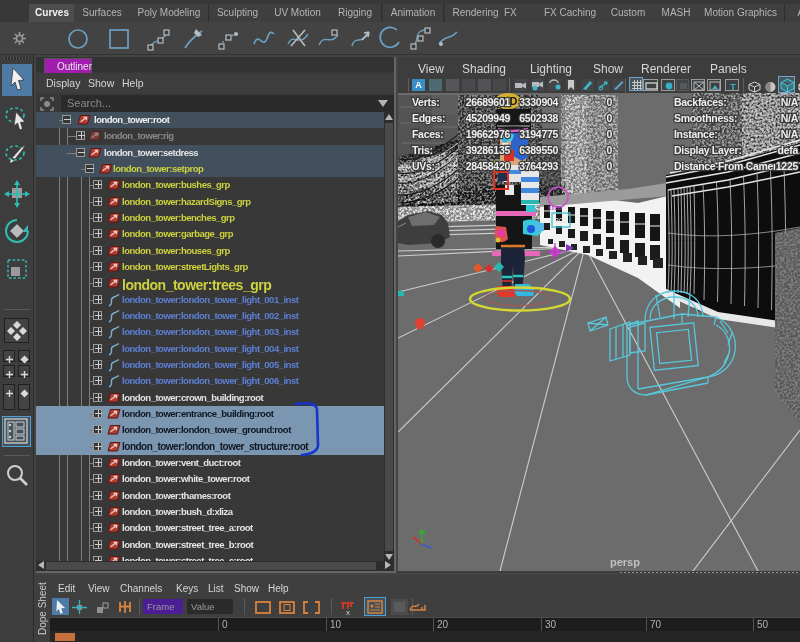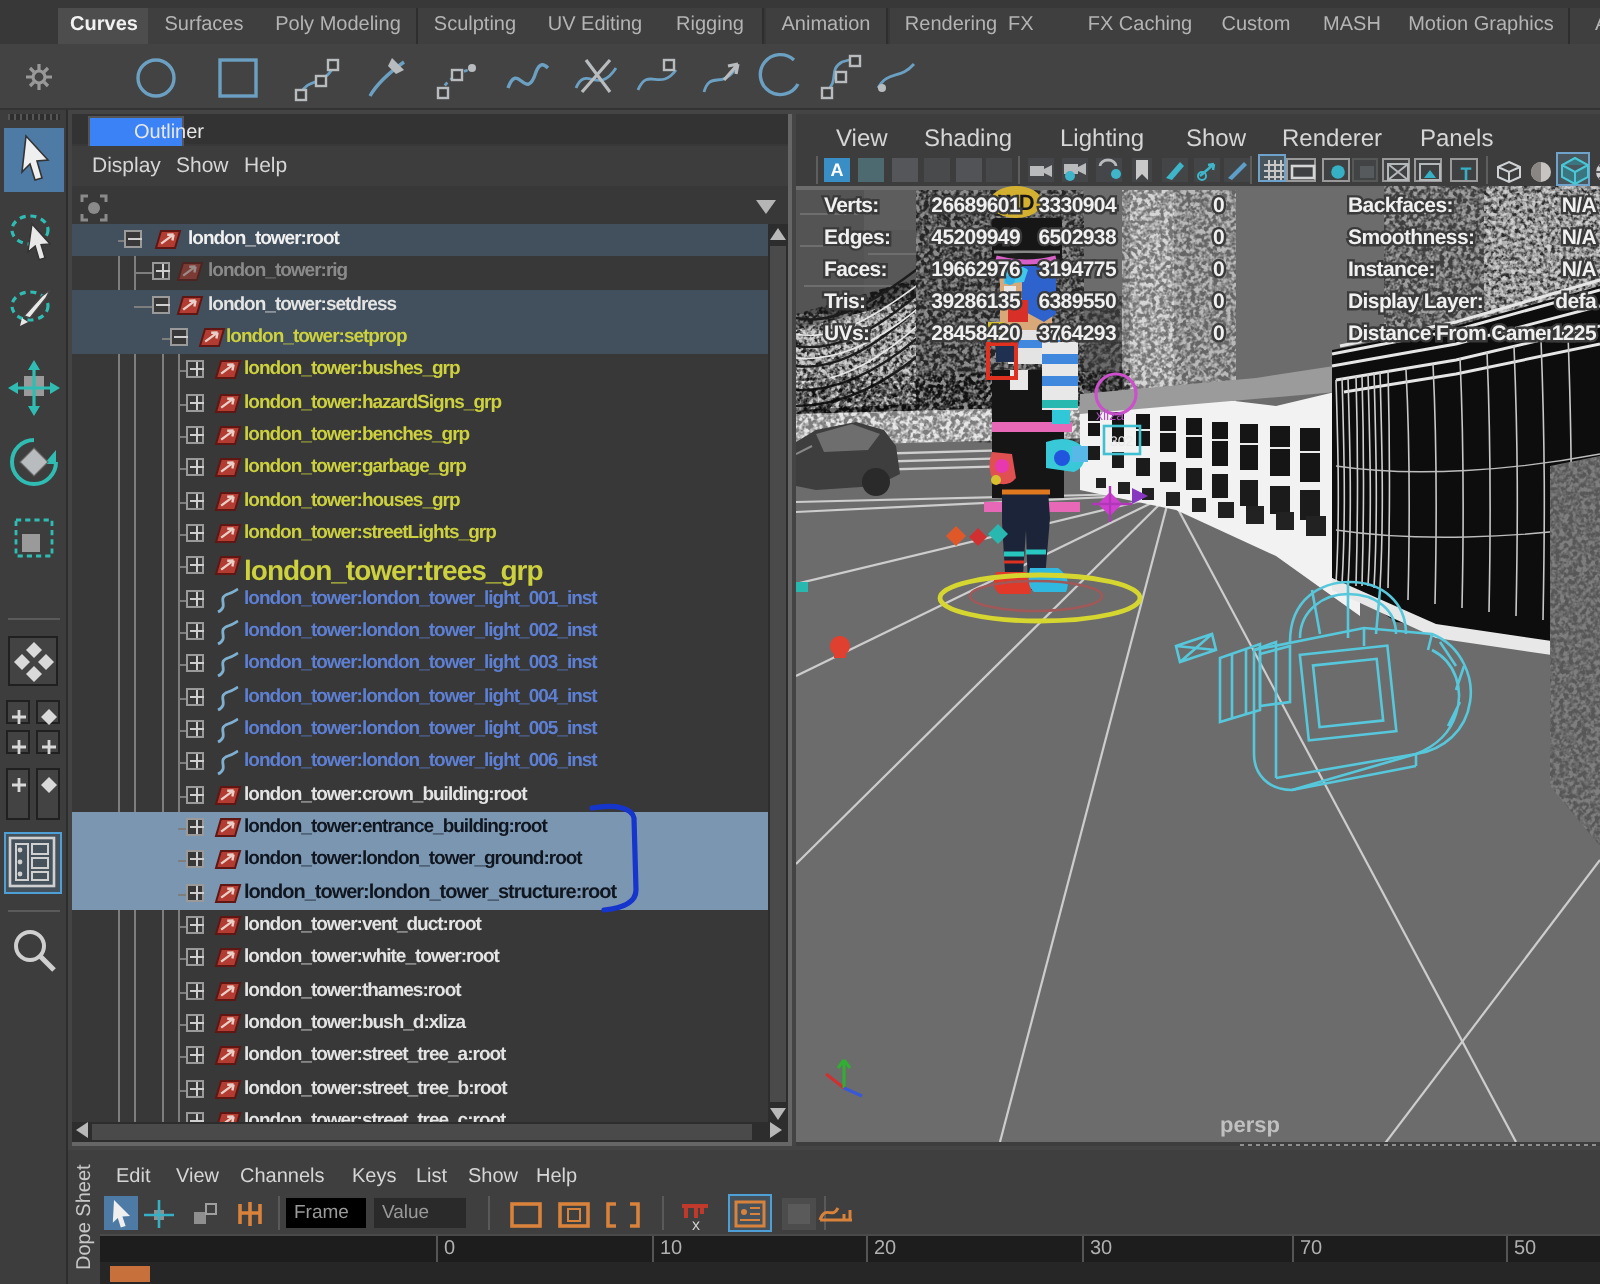--- a/index.html
+++ b/index.html
@@ -10,21 +10,21 @@
 <div class="abs" style="left:0;top:0;width:800px;height:3px;background:#2c2c2c"></div>
 <div class="abs" style="left:0;top:0;width:10px;height:55px;background:#373737"></div>
 <div class="abs" style="left:2px;top:2px;width:4px;height:50px;background:repeating-linear-gradient(to bottom,#555 0,#555 1px,#2e2e2e 1px,#2e2e2e 3px)"></div>
 <div class="abs" style="left:14px;top:12px;width:10px;height:2px;background:#b5b5b5"></div>
 <div class="abs" style="left:14px;top:16px;width:10px;height:2px;background:#b5b5b5"></div>
 <div class="abs" style="left:0;top:0;width:800px;height:22px;background:#383838">
     <div style="position:absolute;left:29px;top:4px;width:47px;height:18px;background:#4d4d4d;border-right:1px solid #2e2e2e;color:#f2f2f2;font-weight:bold;font-size:10px;text-align:center;line-height:18px;white-space:nowrap">Curves</div>
 <div style="position:absolute;left:74px;top:4px;width:57px;height:18px;background:#3f3f3f;border-right:1px solid #2e2e2e;color:#b4b4b4;font-weight:normal;font-size:10px;text-align:center;line-height:18px;white-space:nowrap">Surfaces</div>
 <div style="position:absolute;left:130px;top:4px;width:79px;height:18px;background:#3f3f3f;border-right:1px solid #2e2e2e;color:#b4b4b4;font-weight:normal;font-size:10px;text-align:center;line-height:18px;white-space:nowrap">Poly Modeling</div>
 <div style="position:absolute;left:209px;top:4px;width:58px;height:18px;background:#3f3f3f;border-right:1px solid #2e2e2e;color:#b4b4b4;font-weight:normal;font-size:10px;text-align:center;line-height:18px;white-space:nowrap">Sculpting</div>
-<div style="position:absolute;left:265px;top:4px;width:66px;height:18px;background:#3f3f3f;border-right:1px solid #2e2e2e;color:#b4b4b4;font-weight:normal;font-size:10px;text-align:center;line-height:18px;white-space:nowrap">UV Editing</div>
+<div style="position:absolute;left:265px;top:4px;width:66px;height:18px;background:#3f3f3f;border-right:1px solid #2e2e2e;color:#b4b4b4;font-weight:normal;font-size:10px;text-align:center;line-height:18px;white-space:nowrap">UV Motion</div>
 <div style="position:absolute;left:329px;top:4px;width:53px;height:18px;background:#3f3f3f;border-right:1px solid #2e2e2e;color:#b4b4b4;font-weight:normal;font-size:10px;text-align:center;line-height:18px;white-space:nowrap">Rigging</div>
 <div style="position:absolute;left:383px;top:4px;width:61px;height:18px;background:#3f3f3f;border-right:1px solid #2e2e2e;color:#b4b4b4;font-weight:normal;font-size:10px;text-align:center;line-height:18px;white-space:nowrap">Animation</div>
 <div style="position:absolute;left:445px;top:4px;width:62px;height:18px;background:#3f3f3f;border-right:1px solid #2e2e2e;color:#b4b4b4;font-weight:normal;font-size:10px;text-align:center;line-height:18px;white-space:nowrap">Rendering</div>
 <div style="position:absolute;left:504px;top:4px;width:33px;height:18px;background:#3f3f3f;border-right:1px solid #2e2e2e;color:#b4b4b4;font-weight:normal;font-size:10px;text-align:left;line-height:18px;white-space:nowrap">FX</div>
 <div style="position:absolute;left:536px;top:4px;width:69px;height:18px;background:#3f3f3f;border-right:1px solid #2e2e2e;color:#b4b4b4;font-weight:normal;font-size:10px;text-align:center;line-height:18px;white-space:nowrap">FX Caching</div>
 <div style="position:absolute;left:603px;top:4px;width:51px;height:18px;background:#3f3f3f;border-right:1px solid #2e2e2e;color:#b4b4b4;font-weight:normal;font-size:10px;text-align:center;line-height:18px;white-space:nowrap">Custom</div>
 <div style="position:absolute;left:652px;top:4px;width:49px;height:18px;background:#3f3f3f;border-right:1px solid #2e2e2e;color:#b4b4b4;font-weight:normal;font-size:10px;text-align:center;line-height:18px;white-space:nowrap">MASH</div>
 <div style="position:absolute;left:697px;top:4px;width:88px;height:18px;background:#3f3f3f;border-right:1px solid #2e2e2e;color:#b4b4b4;font-weight:normal;font-size:10px;text-align:center;line-height:18px;white-space:nowrap">Motion Graphics</div>
 <div style="position:absolute;left:785px;top:4px;width:55px;height:18px;background:#3f3f3f;border-right:1px solid #2e2e2e;color:#b4b4b4;font-weight:normal;font-size:10px;text-align:center;line-height:18px;white-space:nowrap">Arnold</div>
   </div>
@@ -147,30 +147,31 @@
       <circle cx="7" cy="20" r="1.2" fill="#d0d0d0"></circle>
     </svg></div>
 <div style="position:absolute;left:4px;top:455px;width:26px;height:1px;background:#5a5a5a"></div>
 <svg style="position:absolute;left:4px;top:462px" width="26" height="26" viewBox="0 0 26 26">
     <circle cx="11" cy="11" r="7" stroke="#cfcfcf" stroke-width="2" fill="none"></circle>
     <path d="M16 16 L23 23" stroke="#cfcfcf" stroke-width="2.6"></path>
   </svg>
 
 <div class="abs" style="left:36px;top:57px;width:360px;height:516px;background:#383838;border-right:2px solid #666;border-bottom:2px solid #666">
   <div style="position:absolute;left:0;top:0;width:358px;height:15px;background:#333"></div>
-  <div style="position:absolute;left:8px;top:1px;width:48px;height:15px;background:#3b82f6;color:#e8e8e8;font-size:10px;padding:2px 22px 0;border:1px solid #555;border-bottom:none">Outliner</div>
+  <div style="position:absolute;left:8px;top:1px;width:48px;height:15px;background:#a21caf;color:#e8e8e8;font-size:10px;padding:2px 12px 0;border:1px solid #555;border-bottom:none">Outliner</div>
   <div style="position:absolute;left:0;top:16px;width:358px;height:20px;background:#3d3d3d">
     <span style="position:absolute;left:10px;top:4px;font-size:10.5px;color:#d6d6d6">Display</span>
     <span style="position:absolute;left:52px;top:4px;font-size:10.5px;color:#d6d6d6">Show</span>
     <span style="position:absolute;left:86px;top:4px;font-size:10.5px;color:#d6d6d6">Help</span>
   </div>
   <svg style="position:absolute;left:3px;top:39px" width="16" height="16" viewBox="0 0 16 16">
       <path d="M2 5 V2 H5 M11 2 h3 v3 M14 11 v3 h-3 M5 14 H2 v-3" stroke="#8a8a8a" stroke-width="1.5" fill="none"></path>
       <circle cx="8" cy="8" r="3" fill="#8a8a8a"></circle>
     </svg>
+  <div style="position:absolute;left:25px;top:38px;width:333px;height:17px;background:#2b2b2b;color:#8a8a8a;font-size:11px;padding:2px 6px 0">Search...</div>
   <svg style="position:absolute;left:342px;top:43px" width="10" height="7">
       <path d="M0 0 h10 l-5 7 z" fill="#b5b5b5"></path>
     </svg>
 
   <div style="position:absolute;left:0;top:55px;width:350px;height:452px;overflow:hidden">
 <div style="position:absolute;left:23px;top:0px;width:1px;height:452px;background:#7e7e7e"></div>
 <div style="position:absolute;left:31px;top:16px;width:1px;height:436px;background:#7e7e7e"></div>
 <div style="position:absolute;left:45px;top:49px;width:1px;height:403px;background:#7e7e7e"></div>
 <div style="position:absolute;left:53px;top:65px;width:1px;height:387px;background:#7e7e7e"></div>
 <div style="position:absolute;left:0;top:0px;width:350px;height:16px;background:#42505e"></div>
@@ -831,21 +832,21 @@
         <path d="M7.5 0 v14 M0 7.5 h15" stroke="#35b0c4" stroke-width="1.3"></path>
       </svg></div>
 <div style="position:absolute;left:45px;top:26px"><svg width="15" height="13">
         <rect x="2" y="5" width="6" height="6" fill="#8f8f8f"></rect>
         <rect x="8" y="1" width="5" height="5" fill="none" stroke="#9f9f9f"></rect>
       </svg></div>
 <div style="position:absolute;left:66px;top:25px"><svg width="17" height="14">
         <path d="M4 2 v10 M9 1 v12 M14 2 v10 M4 6.5 h10" stroke="#d8823c" stroke-width="1.8"></path>
       </svg></div>
 <div style="position:absolute;left:89px;top:23px;width:1px;height:17px;background:#5a5a5a"></div>
-<div style="position:absolute;left:93px;top:24px;width:40px;height:15px;background:#000000;color:#9a9a9a;font-size:9.5px;padding:2px 4px 0">Frame</div>
+<div style="position:absolute;left:93px;top:24px;width:40px;height:15px;background:#4c1d95;color:#9a9a9a;font-size:9.5px;padding:2px 4px 0">Frame</div>
 <div style="position:absolute;left:137px;top:24px;width:46px;height:15px;background:#2a2a2a;color:#9a9a9a;font-size:9.5px;padding:2px 4px 0">Value</div>
 <div style="position:absolute;left:194px;top:23px;width:1px;height:17px;background:#5a5a5a"></div>
 <div style="position:absolute;left:203px;top:25px;width:21px;height:15px"><svg width="21" height="15">
         <rect x="3" y="2" width="14" height="11" fill="none" stroke="#d8823c" stroke-width="1.8"></rect>
       </svg></div>
 <div style="position:absolute;left:227px;top:25px;width:21px;height:15px"><svg width="21" height="15">
         <rect x="3" y="2" width="14" height="11" fill="none" stroke="#d8823c" stroke-width="1.8"></rect>
         <rect x="7" y="4.5" width="6" height="6" fill="none" stroke="#d8823c"></rect>
       </svg></div>
 <div style="position:absolute;left:251px;top:25px;width:21px;height:15px"><svg width="21" height="15">

